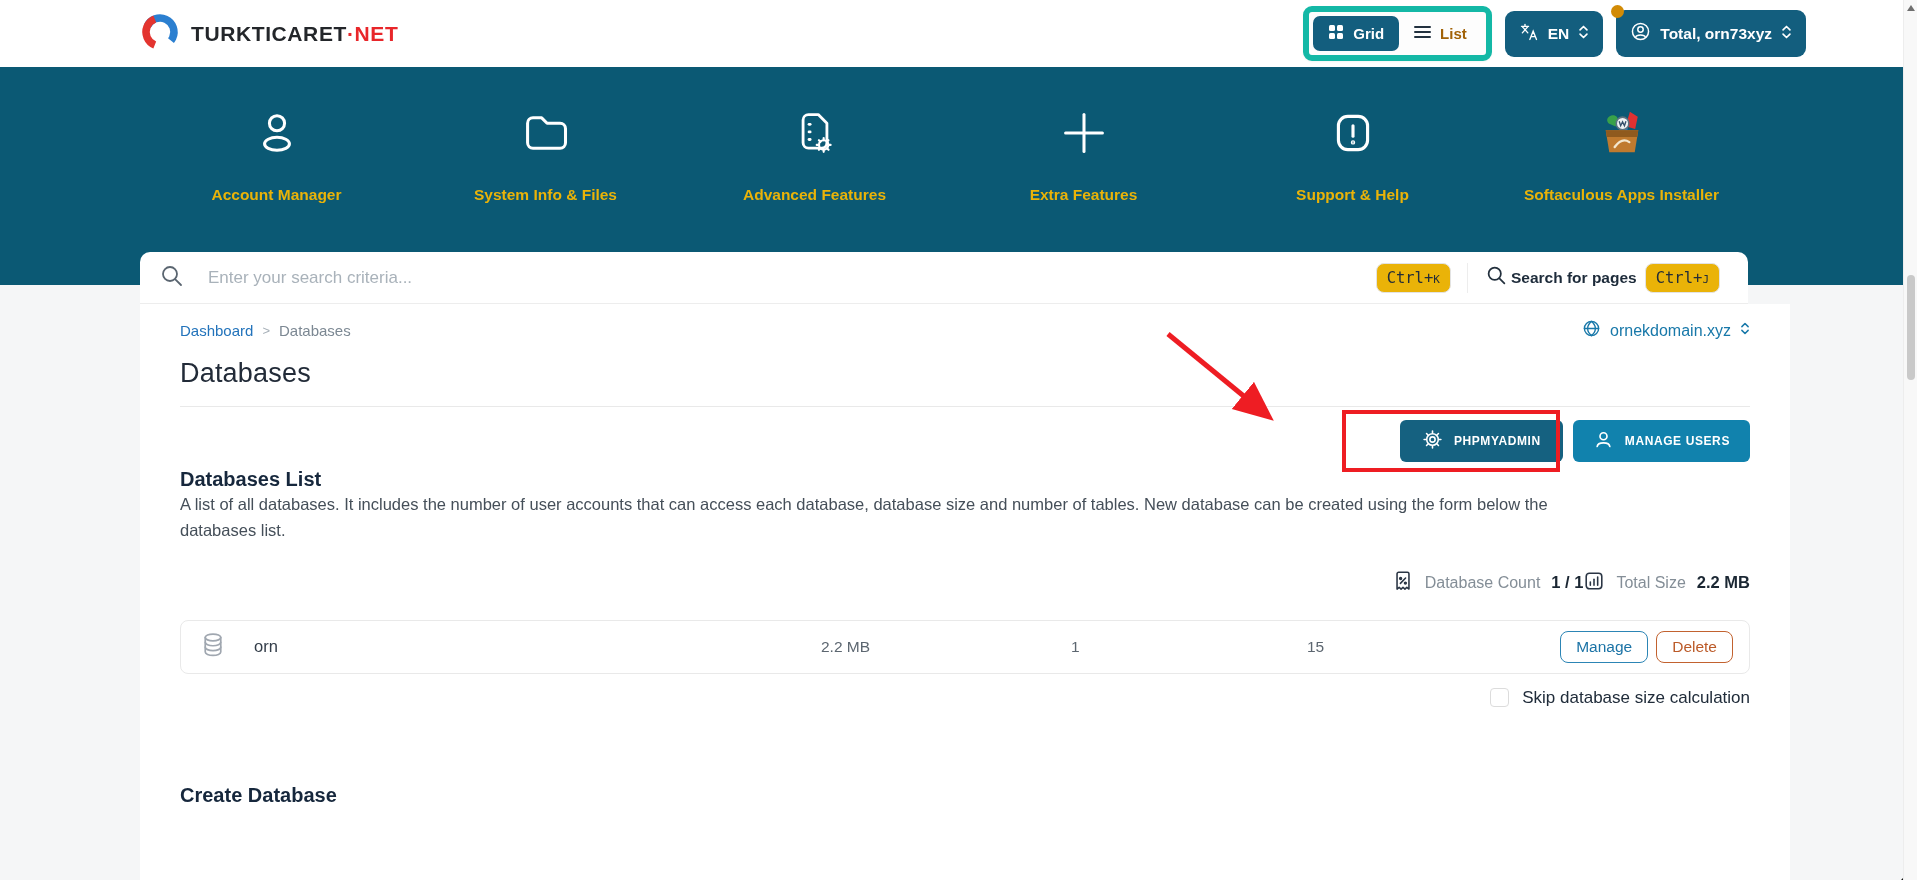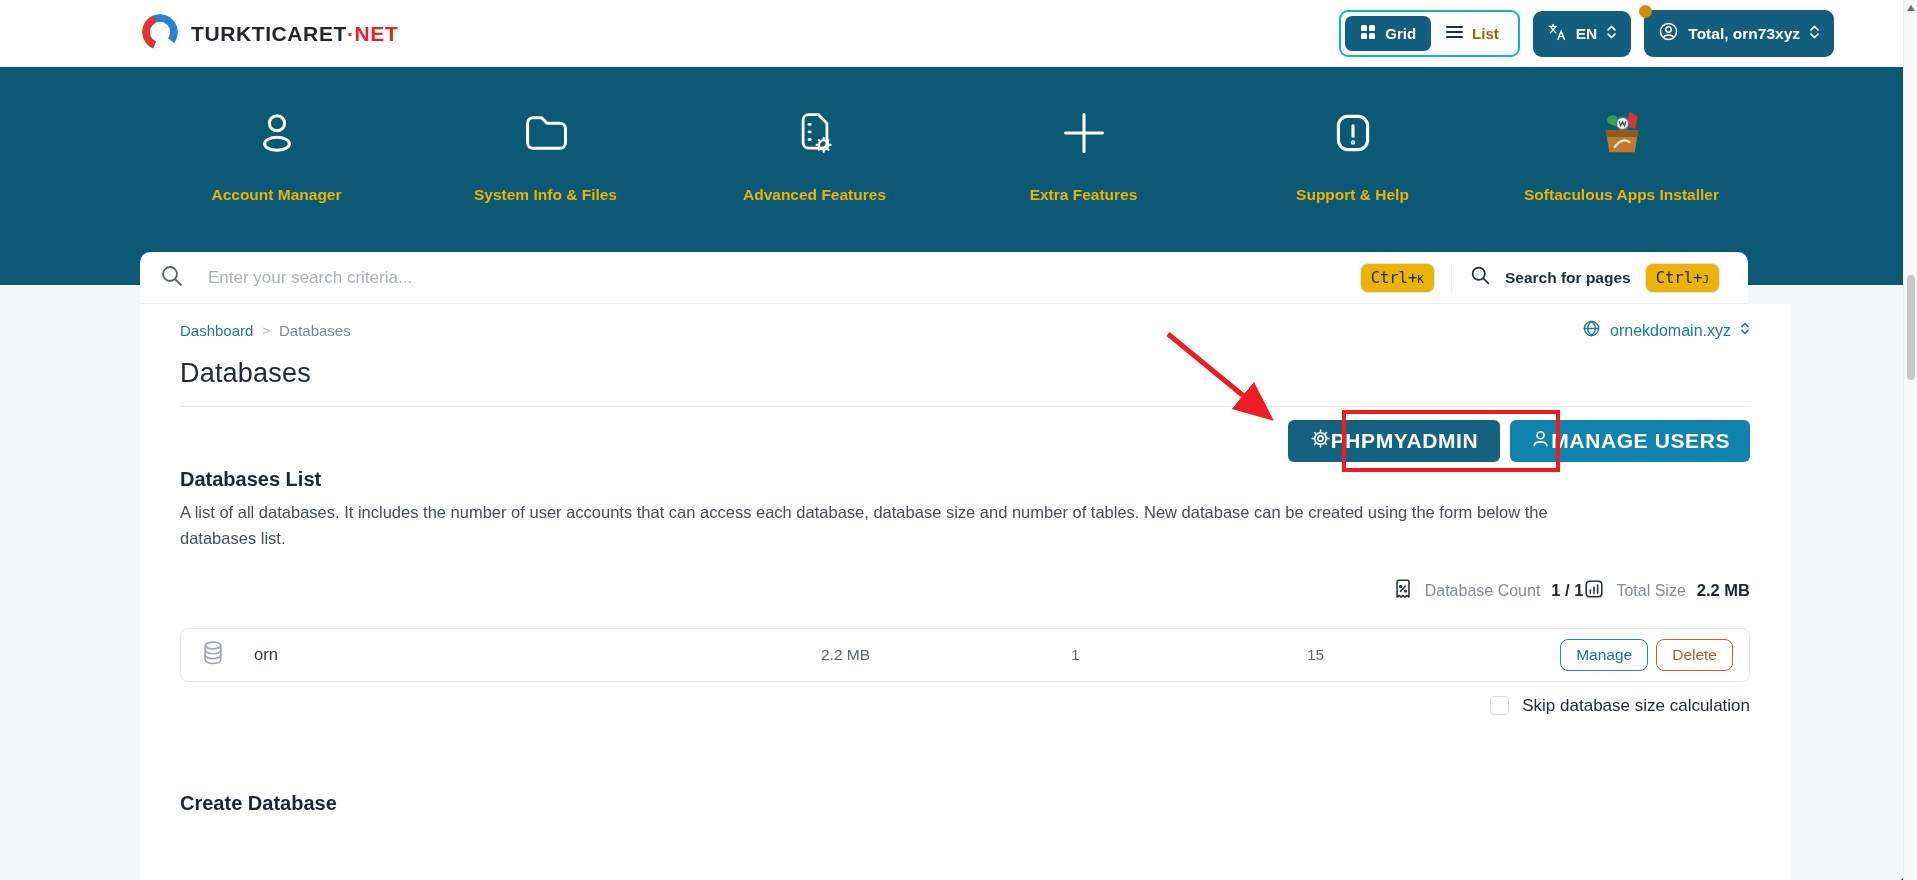--- a/index.html
+++ b/index.html
@@ -4,28 +4,28 @@
 <style>
   * { margin:0; padding:0; box-sizing:border-box; }
   html,body { width:1917px; height:880px; overflow:hidden; }
   body {
     font-family:"Liberation Sans","DejaVu Sans",sans-serif;
     background:#f5f6f7; position:relative; color:#243040;
   }
   
   .topbar {
     height:67px; background:#ffffff; display:flex; align-items:center;
-    padding:0 83px 0 140px;
+    padding:0 111px 0 140px;
   }
   .brand { display:flex; align-items:center; gap:11px; }
   .brand-text { font-size:21px; font-weight:700; letter-spacing:.6px; color:#23262a; }
   .brand-text .tld { color:#e8262a; }
   .topbar-right { margin-left:auto; display:flex; align-items:center; gap:13px; }
   .toggle-group {
-    display:flex; align-items:center; background:#fdfdfd; border:2px solid #14b8a6;
+    display:flex; align-items:center; background:#fdfdfd; border:6px solid #14b8a6;
     border-radius:9px; padding:4px; box-shadow:0 1px 2px rgba(0,0,0,.04);
   }
   .toggle-btn {
     display:flex; align-items:center; gap:9px; font-size:15px; font-weight:600;
     padding:8px 15px; border-radius:7px; color:#a16207; cursor:pointer; border:none; background:transparent;
   }
   .toggle-btn.active { background:#135e7e; color:#fff; }
   .teal-btn {
     display:flex; align-items:center; gap:9px; background:#135e7e; color:#fff;
     font-size:15.5px; font-weight:600; border:none; border-radius:9px;
@@ -56,50 +56,50 @@
     font-family:inherit; margin-left:24px; background:transparent;
   }
   .search-input::placeholder { color:#a9b2ba; }
   .kbd {
     font-family:"DejaVu Sans Mono",monospace; font-size:15.5px; color:#232d38;
     border:1px solid #e3e3e3; border-radius:8px; padding:5px 10px; background:#eab308;
     display:inline-flex; align-items:baseline; white-space:nowrap;
   }
   .kbd .key { font-size:11px; }
   .vdiv { width:1px; align-self:stretch; background:#ededed; margin:0 18px 0 16px; }
-  .pages-link { display:flex; align-items:center; gap:14px; cursor:pointer; margin-right:14px; }
+  .pages-link { display:flex; align-items:center; gap:4px; cursor:pointer; margin-right:8px; }
   .pages-link .t { font-size:15.5px; font-weight:600; color:#1d2b3a; }
   .search-card .right { display:flex; align-items:center; margin-right:28px; }
   
   .main-card {
     position:absolute; left:140px; top:304px; width:1650px; height:576px;
     background:#ffffff; padding:0 40px; z-index:4;
   }
   .crumb-row { padding-top:15px; display:flex; align-items:center; justify-content:space-between; }
   .crumbs { display:flex; align-items:center; gap:9px; font-size:15px; }
   .crumb-link { color:#2273bb; cursor:pointer; }
   .crumb-sep { color:#a7b0b8; font-size:13px; }
   .crumb-cur { color:#7c8893; }
   .domain-sel { display:flex; align-items:center; gap:9px; cursor:pointer; color:#1878a9; font-size:16px; }
   .page-title { margin-top:16px; font-size:27px; font-weight:500; color:#222b38; letter-spacing:.2px; }
   .hdiv { border-bottom:1px solid #e9e9e9; margin-top:17px; }
   .actions-row { position:relative; margin-top:13px; display:flex; justify-content:flex-end; gap:10px; }
   .action-btn {
-    height:42px; display:flex; align-items:center; border:none; border-radius:6px;
-    color:#fff; font-size:21px; font-weight:600; letter-spacing:.6px; padding:0 22px; cursor:pointer;
+    height:42px; display:flex; align-items:center; gap:11px; border:none; border-radius:6px;
+    color:#fff; font-size:12px; font-weight:600; letter-spacing:.6px; padding:0 22px; cursor:pointer;
   }
   .btn-phpmyadmin { background:#156180; }
   .btn-manageusers { background:#1182ad; padding:0 20px; }
   .annotation-box {
     position:absolute; top:-10px; right:190px; width:218px; height:62px;
     border:4px solid #ee1d23; pointer-events:none; z-index:8;
   }
   .annotation-arrow { position:absolute; top:-100px; right:410px; pointer-events:none; z-index:8; }
   .sec-heading { margin-top:6px; font-size:20px; font-weight:700; color:#16273c; }
-  .sec-desc { margin-top:8px; font-size:16.5px; line-height:1.6; color:#454f59; max-width:1400px; }
+  .sec-desc { margin-top:0; font-size:16.5px; line-height:1.6; color:#454f59; max-width:1400px; }
   .stats-row { margin-top:26px; display:flex; justify-content:flex-end; align-items:center; }
   .stat { display:flex; align-items:center; gap:11px; }
   .stat .lab { font-size:16px; color:#848e97; }
   .stat .val { font-size:16.5px; font-weight:700; color:#1b2733; }
   
   .db-table { margin-top:24px; border:1px solid #e9e9e9; border-radius:8px; overflow:hidden; }
   .tr { display:grid; grid-template-columns:640px 250px 236px 247px 1fr; align-items:center; }
   .thead { height:48px; border-bottom:1px solid #efefef; }
   .thead .cell { font-size:15.5px; font-weight:700; color:#27323f; }
   .tbody { height:52px; }

